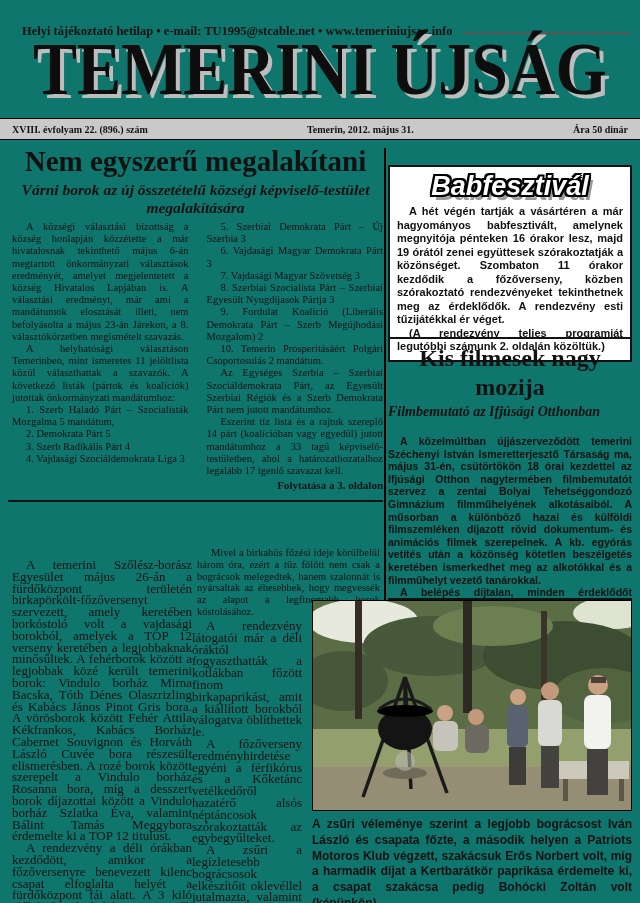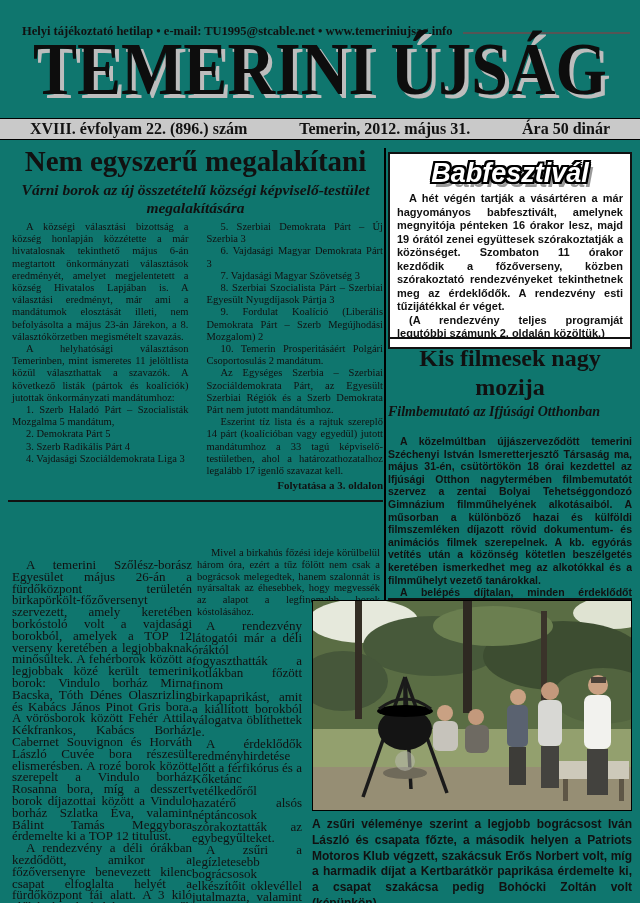--- a/index.html
+++ b/index.html
@@ -11,36 +11,36 @@
   .topline{position:absolute;left:22px;right:10px;top:24px;display:flex;align-items:center;}
   .topline .txt{font-family:"Liberation Serif",serif;font-weight:bold;font-size:12.5px;white-space:nowrap;}
   .topline .rule{flex:1;border-top:2px solid #555;margin-left:10px;margin-top:2px;}
   .masthead{position:absolute;left:0;right:0;top:32px;text-align:center;
             font-family:"Liberation Serif",serif;font-weight:bold;font-size:66px;
             letter-spacing:0px;line-height:1;color:#0d0d0d;
             text-shadow:4px 4px 0 #bdbdbd;transform:scaleY(1.12);transform-origin:center top;}
   .issuebar{position:absolute;left:0;right:0;top:118px;height:22px;background:#c9c9c9;
             border-top:1.5px solid #000;border-bottom:1.5px solid #000;
             display:flex;align-items:center;justify-content:space-between;
-            padding:0 30px;font-weight:bold;font-size:16px;}
+            padding:0 12px;font-weight:bold;font-size:10px;}
 
   
   .lead-headline{position:absolute;left:8px;top:146px;width:375px;text-align:center;
                  font-weight:bold;font-size:29px;line-height:1.05;}
   .lead-subhead{position:absolute;left:8px;top:181px;width:375px;text-align:center;
                 font-style:italic;font-weight:bold;font-size:15.5px;line-height:18px;}
   .lead-cols{position:absolute;left:12px;top:221px;width:371px;display:flex;gap:18px;}
   .lead-col{width:181px;font-size:10.5px;line-height:12.2px;text-align:justify;}
   .para{margin:0;text-indent:14px;}
   .cont{font-weight:bold;text-align:right;font-size:11px;margin-top:2px;text-indent:0;}
 
   .vdivider{position:absolute;left:384px;top:148px;width:1.5px;height:452px;background:#000;}
 
   
-  .bab-box{position:absolute;left:388px;top:152px;width:244px;border:2px solid #111;
+  .bab-box{position:absolute;left:388px;top:165px;width:244px;border:2px solid #111;
            padding:2px 7px 6px;background:#fff;}
   .bubble{font-family:"Liberation Sans",sans-serif;font-style:italic;font-weight:bold;color:#fff;
           text-shadow:-2px -2px 0 #000,2px -2px 0 #000,-2px 2px 0 #000,2px 2px 0 #000,
                       -2px 0 0 #000,2px 0 0 #000,0 -2px 0 #000,0 2px 0 #000,4px 5px 0 #9a9a9a;}
   .bab-title{text-align:center;font-size:27px;line-height:32px;margin:1px 0 3px;}
   .sansbody{font-family:"Liberation Sans",sans-serif;font-weight:bold;font-size:11px;
             line-height:13.5px;text-align:justify;}
   .sansbody .para{text-indent:12px;margin:0;}
 
   
@@ -134,21 +134,21 @@
 
   <div class="bottom-colA" data-interactable="false">
     <p class="para" data-interactable="false">A temerini Szőlész-borász Egyesület május 26-án a fürdőközpont területén birkapörkölt-főzőversenyt szervezett, amely keretében borkóstoló volt a vajdasági borokból, amelyek a TOP 12 verseny keretében a legjobbaknak minősültek. A fehérborok között a legjobbak közé került temerini borok: Vindulo borház Mirna Bacska, Tóth Dénes Olaszrizling és Kabács János Pinot Gris bora. A vörösborok között Fehér Attila Kékfrankos, Kabács Borház Cabernet Souvignon és Horváth László Cuvée bora részesült elismerésben. A rozé borok között szerepelt a Vindulo borház Rosanna bora, míg a desszert borok díjazottai között a Vindulo borház Szlatka Éva, valamint Bálint Tamás Meggybora érdemelte ki a TOP 12 titulust.</p>
     <p class="para" data-interactable="false">A rendezvény a déli órákban kezdődött, amikor a főzőversenyre benevezett kilenc csapat elfoglalta helyét a fürdőközpont fái alatt. A 3 kiló előkészített birkahúst a szervezők szerezték be, míg a paprikáshoz szükséges többi anyagot, a fűszert és egyéb, titoknak számító, egyéni ízt fokozó adalékot a versenyzők hozták magukkal.</p>
   </div>
   <div class="bottom-colB-wide" data-interactable="false">
     <p class="para" data-interactable="false">Mivel a birkahús főzési ideje körülbelül három óra, ezért a tűz fölött nem csak a bográcsok melegedtek, hanem szalonnát is nyársaltak az éhesebbek, hogy megvessék az alapot a legfinomabb borok kóstolásához.</p>
   </div>
   <div class="bottom-colB-narrow" data-interactable="false">
     <p class="para" data-interactable="false">A rendezvény látogatói már a déli óráktól fogyaszthatták a kotlákban főzött finom birkapaprikást, amit a kiállított borokból válogatva öblíthettek le.</p>
-    <p class="para" data-interactable="false">A érdeklődők eredményhirdetése előtt a férfikórus és a Kőketánc vetélkedőről hazatérő alsós néptáncosok szórakoztatták az egybegyűlteket.</p>
+    <p class="para" data-interactable="false">A főzőverseny eredményhirdetése egyéni a férfikórus és a Kőketánc vetélkedőről hazatérő alsós néptáncosok szórakoztatták az egybegyűlteket.</p>
     <p class="para" data-interactable="false">A zsűri a legízletesebb bográcsosok elkészítőit oklevéllel jutalmazta, valamint az első helyezett 12, a második 6, a harmadik pedig 3 üveg bort kapott jutalmul.</p>
   </div>
 
   <div class="photo" data-interactable="false">
     <svg viewBox="0 0 318 209" preserveAspectRatio="none" data-interactable="false">
 
       <rect x="0" y="0" width="318" height="150" fill="#5a6d44"></rect>
       <ellipse cx="50" cy="20" rx="55" ry="22" fill="#e6e9dc"></ellipse>
       <ellipse cx="300" cy="12" rx="40" ry="16" fill="#dfe3d2"></ellipse>
       <ellipse cx="120" cy="45" rx="70" ry="30" fill="#47593a"></ellipse>

